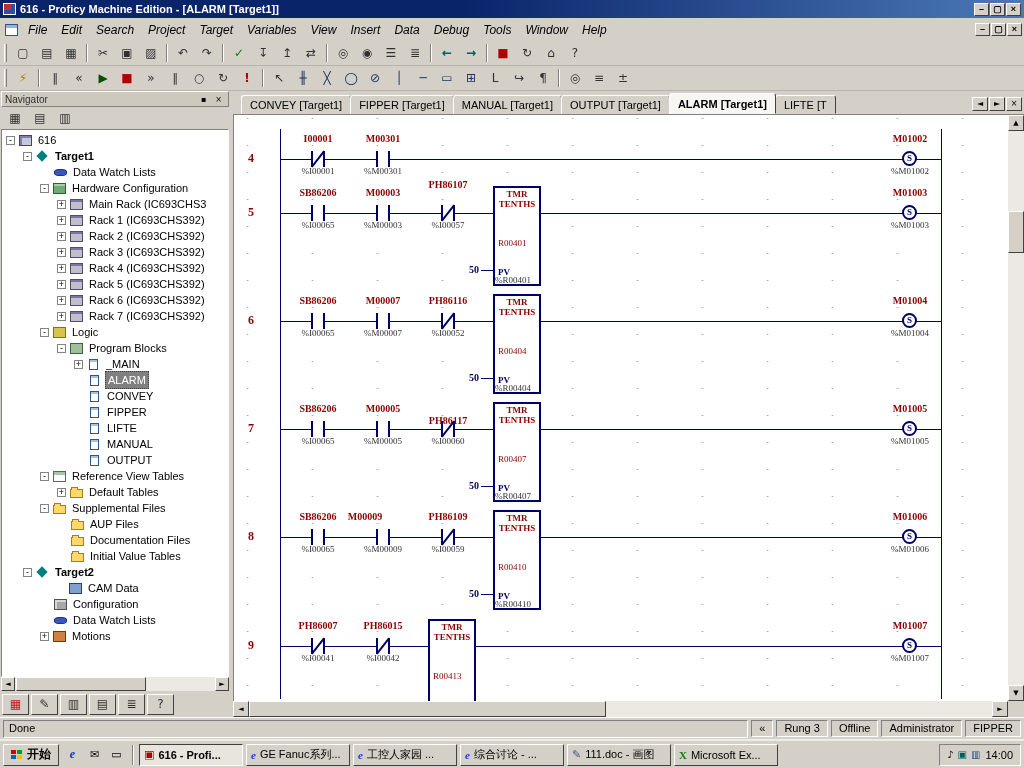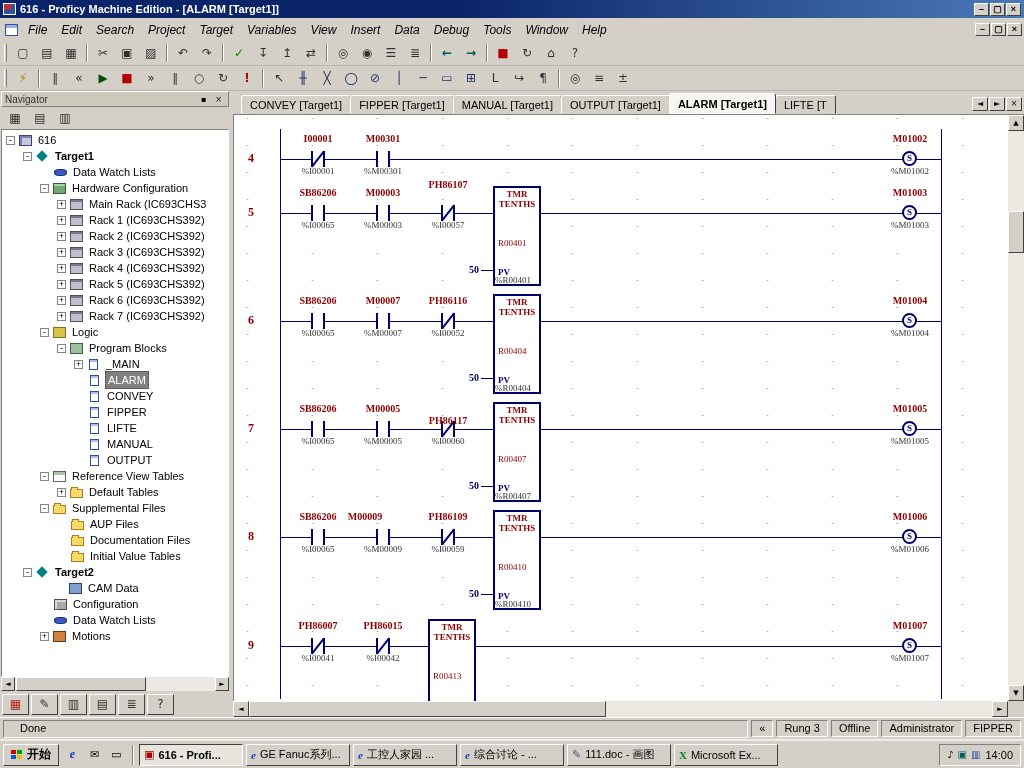--- a/index.html
+++ b/index.html
@@ -96,21 +96,21 @@
   .laddr{position:absolute;width:64px;text-align:center;font:9px "Liberation Serif",serif;color:#333;white-space:nowrap;}
   .laddr2{position:absolute;font:9px "Liberation Serif",serif;color:#333;white-space:nowrap;}
   .tbox{position:absolute;border:2px solid #00006b;background:#fff;}
   .ttype{position:absolute;left:0;right:0;text-align:center;font:bold 9px "Liberation Serif",serif;color:#8b0000;}
   .treg{position:absolute;font:9px "Liberation Serif",serif;color:#8b0000;}
   .tpin{position:absolute;font:bold 9px "Liberation Serif",serif;color:#00006b;}
   .tpv{position:absolute;text-align:right;font:bold 10px "Liberation Serif",serif;color:#00006b;}
   .coil{position:absolute;width:15px;height:15px;border:2px solid #00006b;border-radius:50%;background:#fff;font:bold 9px/11px "Liberation Serif",serif;color:#00006b;text-align:center;}
   
   .statusbar{height:22px;flex:0 0 22px;display:flex;align-items:center;gap:3px;padding:2px 3px;border-top:1px solid #fff;}
-  .sb-msg{flex:1;border:1px solid;border-color:#808080 #fff #fff #808080;font-size:11px;height:18px;line-height:15px;padding:0 16px;}
+  .sb-msg{flex:1;border:1px solid;border-color:#808080 #fff #fff #808080;font-size:11px;height:18px;line-height:15px;padding:0 5px;}
   .sb-panel{border:1px solid;border-color:#808080 #fff #fff #808080;font-size:11px;height:17px;line-height:15px;padding:0 7px;white-space:nowrap;}
   
   .taskbar{height:29px;flex:0 0 29px;display:flex;align-items:center;gap:3px;padding:2px 3px;border-top:2px solid #efece5;background:#d4d0c8;}
   .start-btn{height:22px;display:flex;align-items:center;gap:4px;padding:0 7px;font:bold 12px "Liberation Sans",sans-serif;border:1px solid;border-color:#fff #404040 #404040 #fff;background:#d4d0c8;}
   .flag{display:inline-block;width:12px;height:11px;position:relative;}
   .flag i{position:absolute;width:5px;height:4px;}
   .flag .f1{left:0;top:1px;background:#d40000;}
   .flag .f2{left:6px;top:1px;background:#00a000;}
   .flag .f3{left:0;top:6px;background:#0060d0;}
   .flag .f4{left:6px;top:6px;background:#f0c000;}

